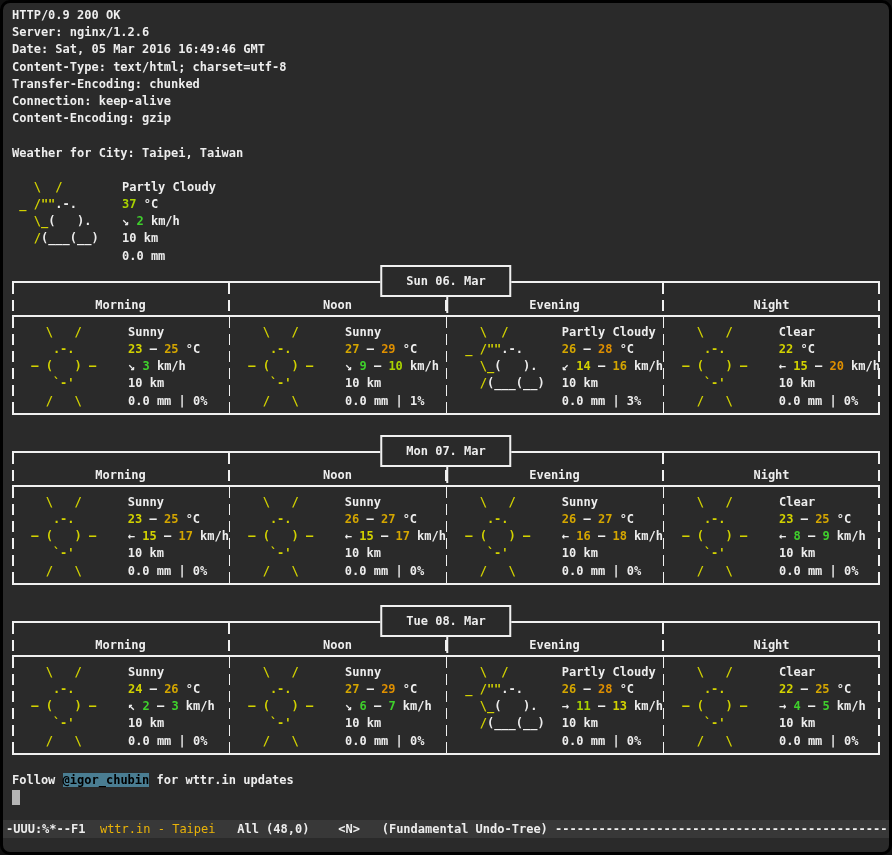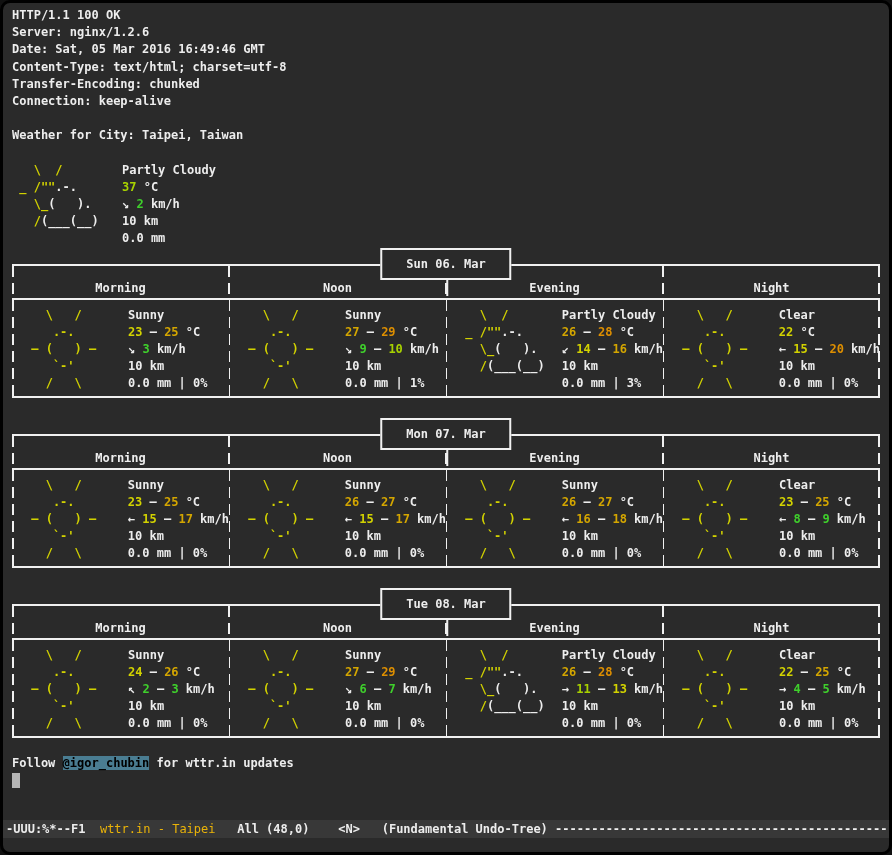--- a/index.html
+++ b/index.html
@@ -47,26 +47,27 @@
   .echo{height:14px;}
 </style>
 </head>
 <body>
 
 <div class="frame">
   <div class="terminal">
     <div class="content">
 
       <div id="http-headers">
-          <div class="line"><span style="color: rgb(237, 237, 237);">HTTP/1.1 100 OK</span></div>
+          <div class="line"><span style="color: rgb(237, 237, 237);">HTTP/0.9 200 OK</span></div>
           <div class="line"><span style="color: rgb(237, 237, 237);">Server: nginx/1.2.6</span></div>
           <div class="line"><span style="color: rgb(237, 237, 237);">Date: Sat, 05 Mar 2016 16:49:46 GMT</span></div>
           <div class="line"><span style="color: rgb(237, 237, 237);">Content-Type: text/html; charset=utf-8</span></div>
           <div class="line"><span style="color: rgb(237, 237, 237);">Transfer-Encoding: chunked</span></div>
           <div class="line"><span style="color: rgb(237, 237, 237);">Connection: keep-alive</span></div>
+          <div class="line"><span style="color: rgb(237, 237, 237);">Content-Encoding: gzip</span></div>
         </div>
       <div class="blank"></div>
       <div class="line">Weather for City: Taipei, Taiwan</div>
       <div class="blank"></div>
 
       <div class="current">
         <div class="cur-art" id="current-art">
             <div class="line"><span style="color: rgb(210, 210, 0);">   \  /</span></div>
             <div class="line"><span style="color: rgb(210, 210, 0);"> _ /""</span><span style="color: rgb(237, 237, 237);">.-.</span></div>
             <div class="line"><span style="color: rgb(210, 210, 0);">   \_</span><span style="color: rgb(237, 237, 237);">(   ).</span></div>

